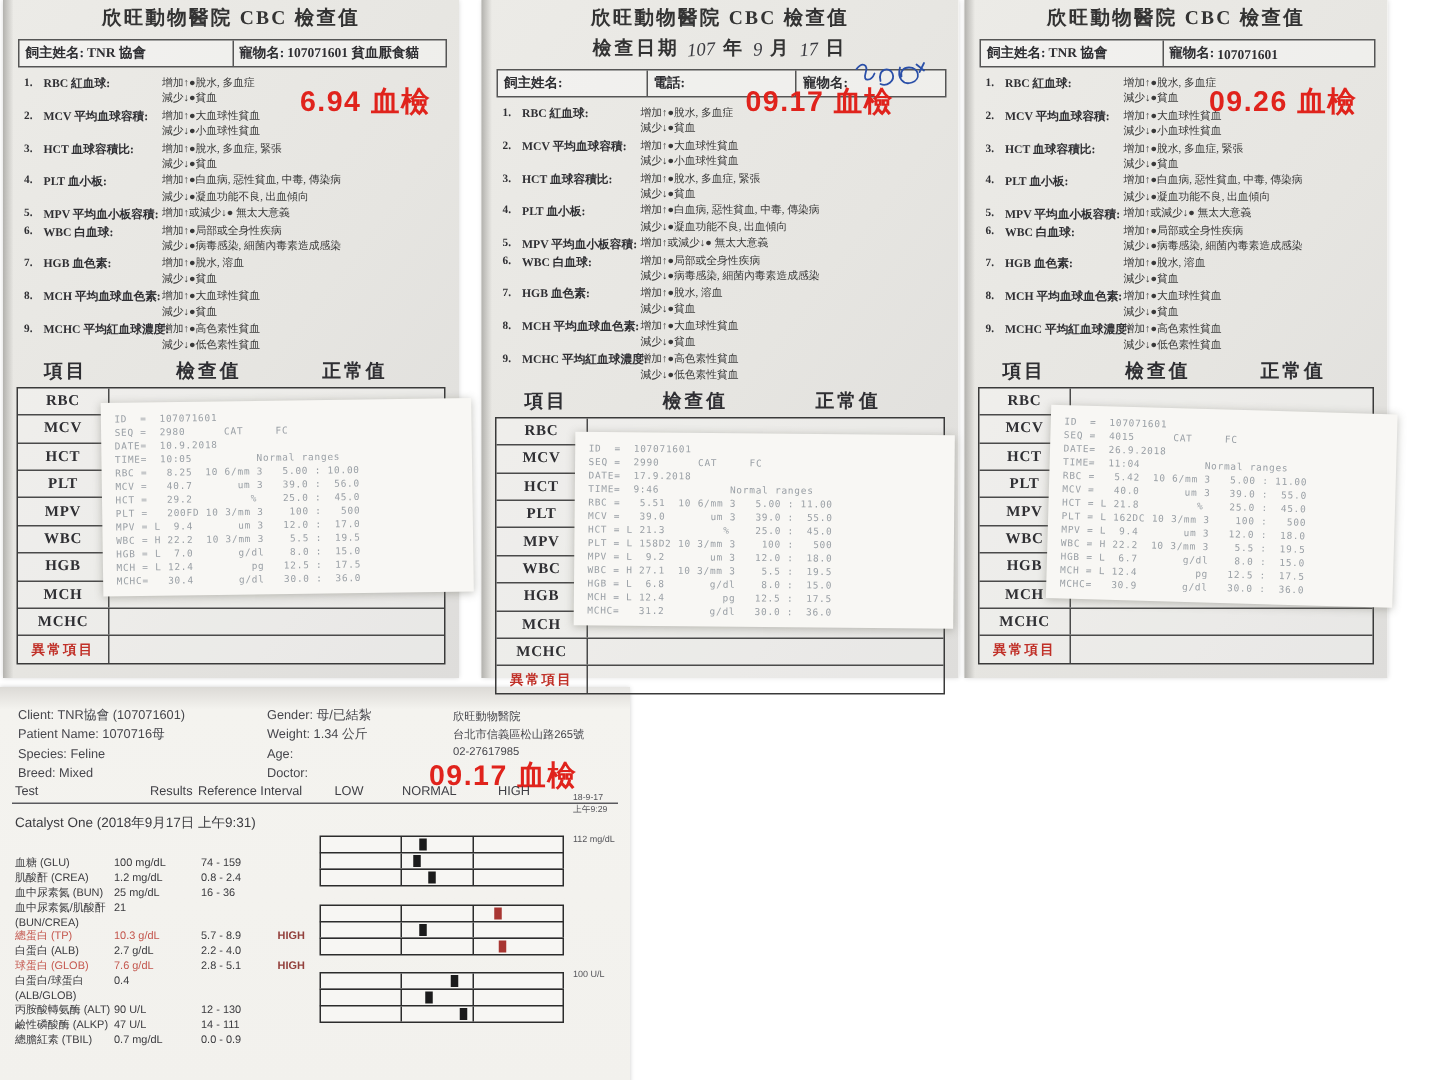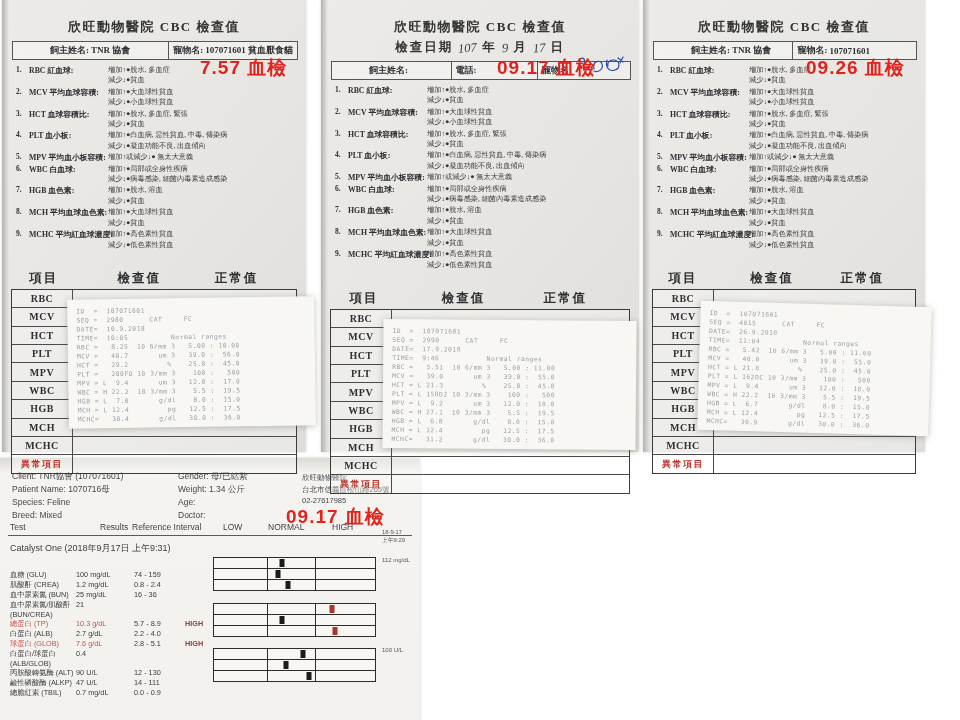--- a/index.html
+++ b/index.html
@@ -3,38 +3,38 @@
 <meta charset="utf-8">
 <style>
   html,body{margin:0;padding:0;background:#fff;}
   #canvas{position:relative;width:960px;height:720px;background:#ffffff;overflow:hidden;
           font-family:"Liberation Serif","DejaVu Serif",serif;color:#2f2f33;}
   .photo{position:absolute;}
   .photo.cbc{top:0;height:452px;background:linear-gradient(128deg,#ecebe7,#e6e5e1 55%,#dedddb);box-shadow:0 0 3px rgba(0,0,0,.15);}
   .photo.cbc::before{content:"";position:absolute;left:0;top:0;bottom:0;width:7px;
           background:linear-gradient(90deg,#b3b2ae,rgba(210,209,205,0));pointer-events:none;}
   .f1{left:2px;width:304px;} .f2{left:321px;width:318px;} .f3{left:643px;width:282px;}
-  .cbc-title{margin-top:18px;text-align:center;font-size:13px;font-weight:bold;letter-spacing:1.5px;color:#333;}
+  .cbc-title{margin-top:3px;text-align:center;font-size:13px;font-weight:bold;letter-spacing:1.5px;color:#333;}
   .cbc-date{margin-top:3px;text-align:center;font-size:12.5px;font-weight:bold;letter-spacing:2px;color:#333;}
   .hw{font-style:italic;font-weight:500;display:inline-block;transform:rotate(-4deg) translateY(1px);color:#3a3a40;letter-spacing:0;}
   .info-box{margin:5px 8px 0 10px;border:1px solid #555;display:flex;height:17px;font-size:9px;font-weight:bold;background:rgba(255,255,255,.35);}
   .info-cell{flex:1;display:flex;align-items:center;gap:2px;padding:1px 4px;border-left:1px solid #555;overflow:visible;white-space:nowrap;}
-  .info-cell:first-child{border-left:none;margin-left:33px;}
+  .info-cell:first-child{border-left:none;}
   .f3 .info-cell:first-child{flex:.85;}
   .scribble{margin-top:-8px;}
   .cbc-list{margin:5px 0 0 14px;position:relative;}
   .cbc-item{position:relative;margin-bottom:1px;min-height:10px;}
   .inum{position:absolute;left:0;top:0;font-size:7.5px;font-weight:bold;}
   .ilab{position:absolute;left:13px;top:0;font-size:7.8px;font-weight:bold;white-space:nowrap;}
   .idesc{margin-left:92px;}
   .dline{font-size:7.2px;line-height:10.4px;white-space:nowrap;color:#3a3a3a;}
   .stamp{position:absolute;top:55px;font-size:19px;font-weight:bold;color:#e0231c;letter-spacing:1px;
          font-family:"Liberation Sans","DejaVu Sans",sans-serif;white-space:nowrap;}
   .f1 .stamp{left:198px;} .f2 .stamp{left:176px;} .f3 .stamp{left:163px;}
-  .cbc-thead{position:relative;height:17px;margin-top:20px;}
+  .cbc-thead{position:relative;height:17px;margin-top:4px;}
   .cbc-thead span{position:absolute;top:0;font-size:12.5px;font-weight:bold;letter-spacing:2px;}
   .th0{left:9%;} .th1{left:38%;} .th2{left:70%;}
   .cbc-table{position:relative;margin:2px 9px 0 9px;border:1.2px solid #3a3a3a;background:rgba(255,255,255,.3);}
   .trow{display:flex;height:17.4px;border-top:1px solid #4a4a4a;}
   .trow:first-child{border-top:none;}
   .tleft{width:60px;border-right:1px solid #4a4a4a;display:flex;align-items:center;justify-content:center;
          font-size:10px;font-weight:bold;letter-spacing:.5px;}
   .tleft.red{color:#c03028;font-size:9px;letter-spacing:1.5px;}
   .receipt{position:absolute;background:#f8f7f4;box-shadow:0 1px 6px rgba(110,110,100,.45);padding:7px 4px 5px 9px;}
   .r1{left:56px;top:8px;width:234px;transform:rotate(-.8deg);}
@@ -301,21 +301,21 @@
         </div>
         <div class="cbc-item">
           <span class="inum">9.</span>
           <span class="ilab">MCHC 平均紅血球濃度:</span>
           <div class="idesc">
             <div class="dline">增加↑●高色素性貧血</div>
             <div class="dline">減少↓●低色素性貧血</div>
           </div>
         </div>
       </div>
-      <div class="stamp">7.57 血檢</div>
+      <div class="stamp">6.94 血檢</div>
       <div class="cbc-thead">
         <span class="th0">項目</span>
         <span class="th1">檢查值</span>
         <span class="th2">正常值</span>
       </div>
       <div class="cbc-table">
         <div class="trow">
           <span class="tleft">RBC</span>
         </div>
         <div class="trow">

